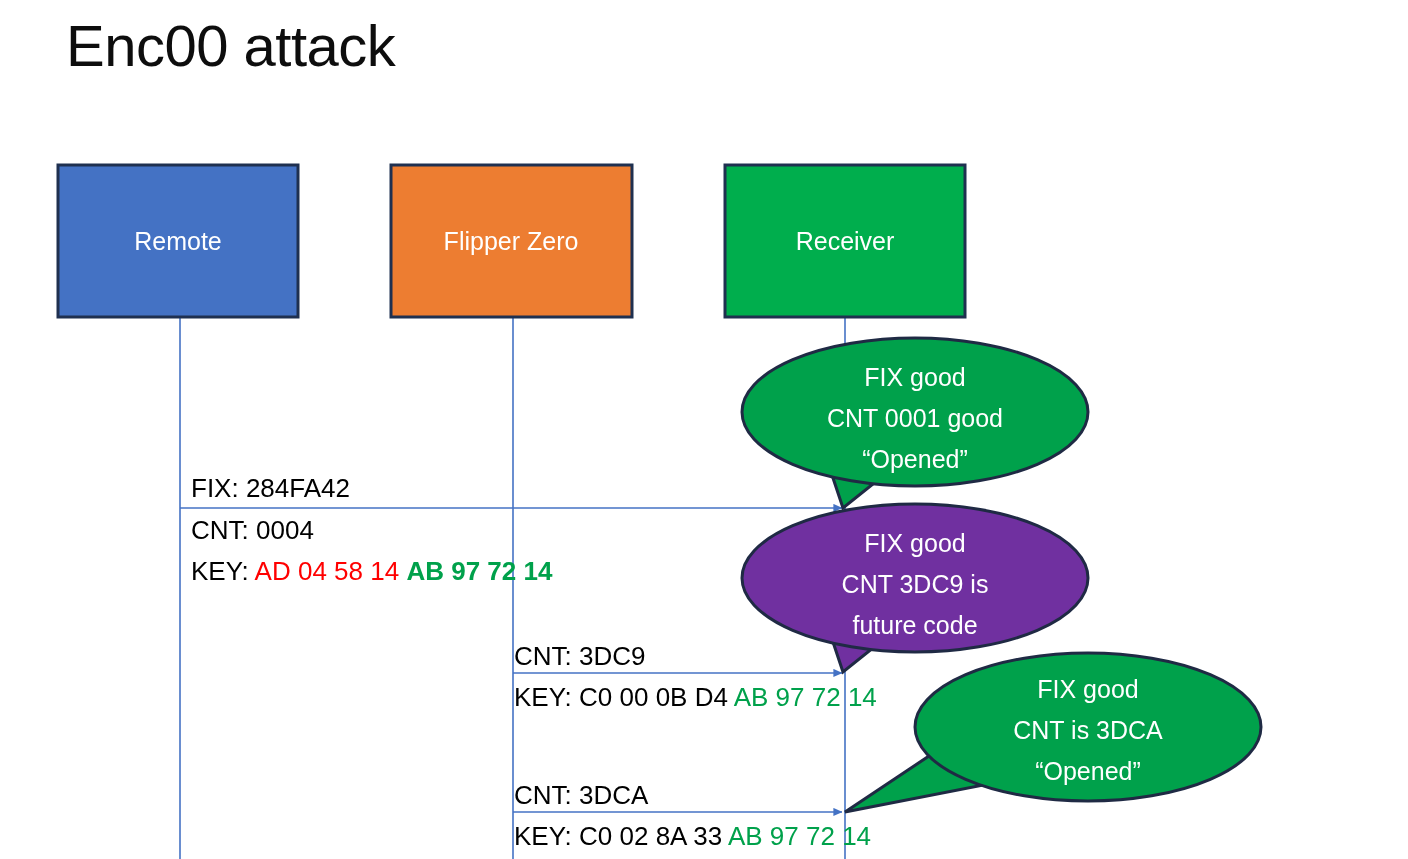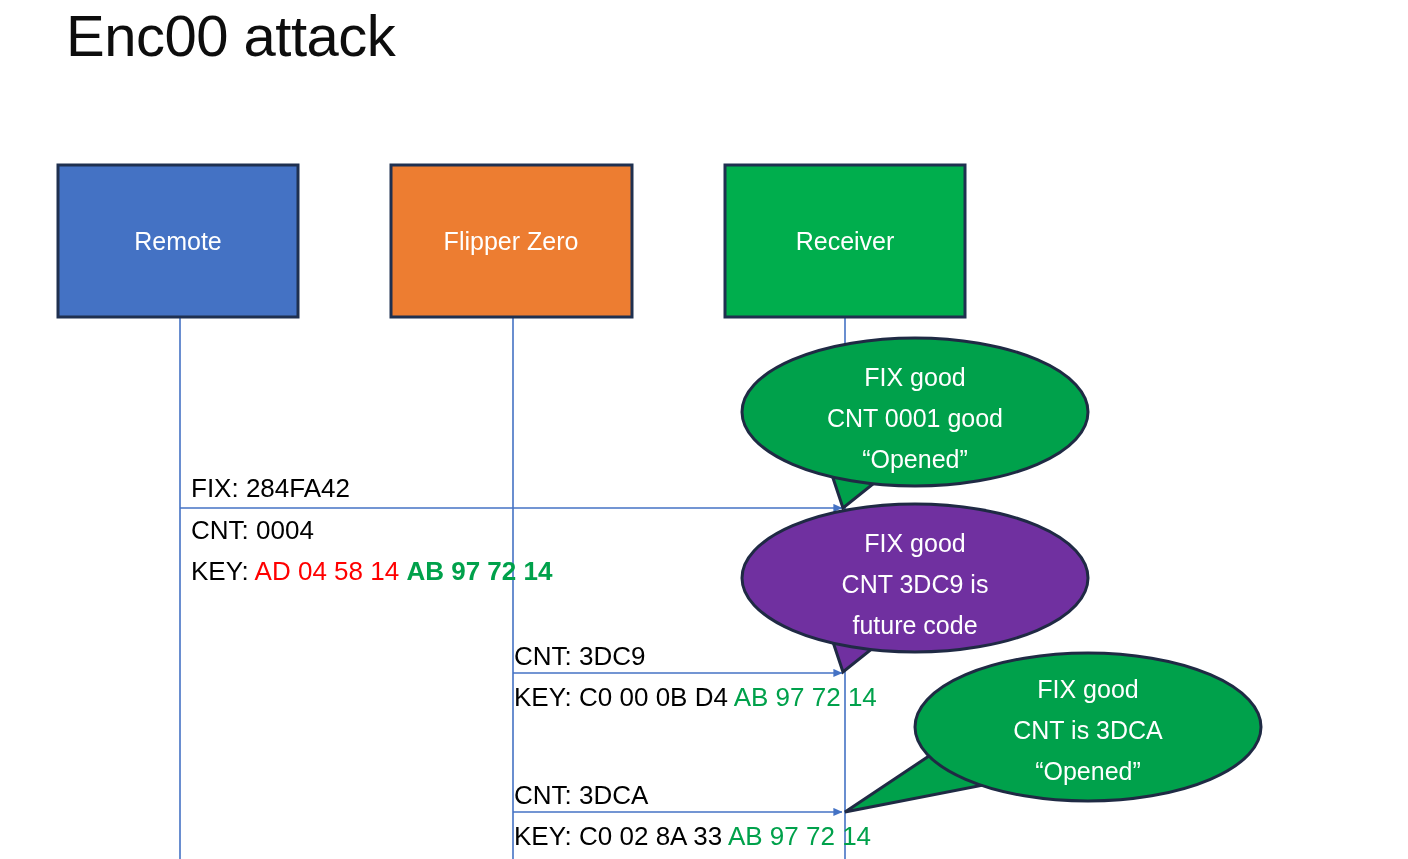--- a/index.html
+++ b/index.html
@@ -1,21 +1,21 @@
 <!DOCTYPE html>
 <html><head>
 <meta charset="utf-8">
 <style>
   html,body{margin:0;padding:0;background:#ffffff;}
   body{width:1408px;height:859px;overflow:hidden;
        font-family:"Liberation Sans","DejaVu Sans",sans-serif;}
   #stage{position:relative;width:1408px;height:859px;background:#fff;}
 
   .slide-title{
-    position:absolute; left:66px; top:2px;
+    position:absolute; left:66px; top:12px;
     font-size:58px; font-weight:400; color:#0d0d0d;
     letter-spacing:-0.5px; white-space:nowrap;
     font-family:"Liberation Sans","DejaVu Sans",sans-serif;
     text-align:center;
   }
 
   svg#diagram{position:absolute;left:0;top:0;width:1408px;height:859px;}
 
   .actor-label{
     font-family:"Liberation Sans","DejaVu Sans",sans-serif;

